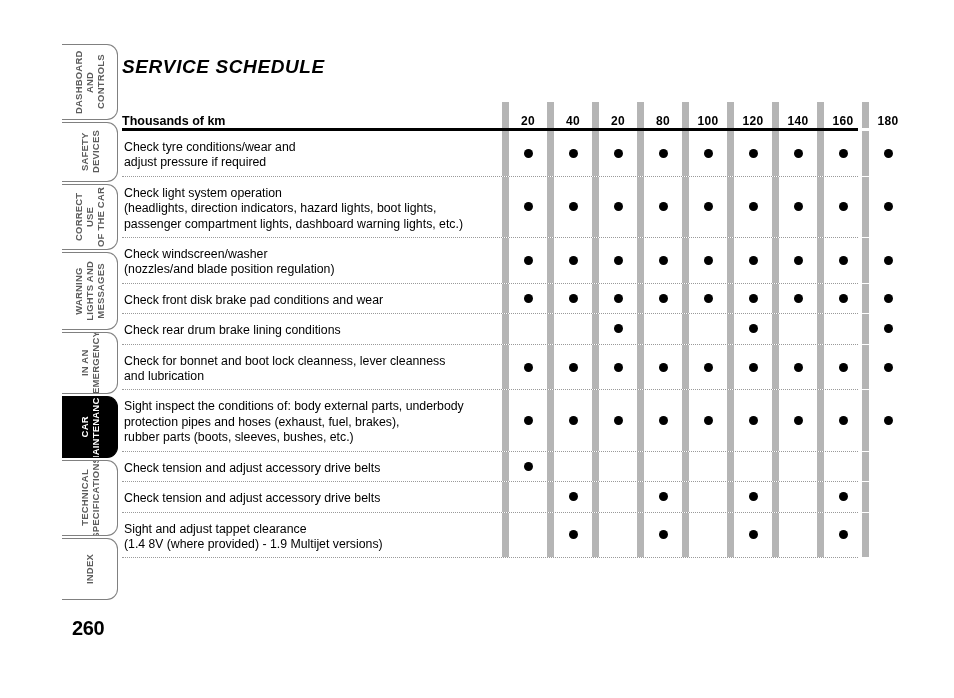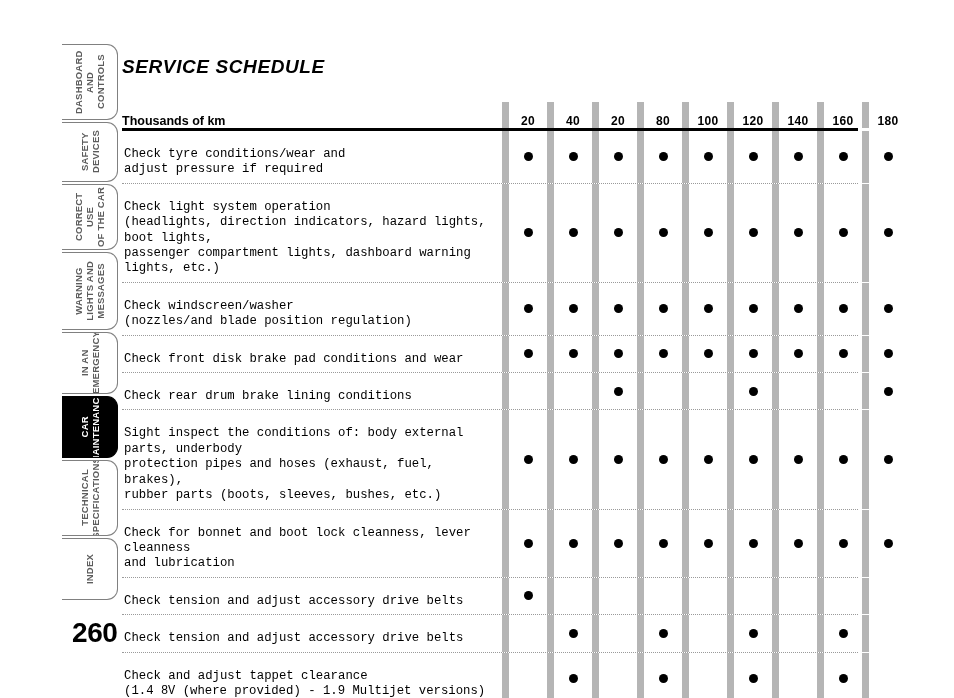--- a/index.html
+++ b/index.html
@@ -54,21 +54,21 @@
     white-space: pre-line;
   }
   .tab.active .tab-label {
     color: #ffffff;
   }
 
   #page-number {
     position: absolute;
     left: 72px;
     top: 617px;
-    font-size: 28px;
+    font-size: 20px;
     font-weight: bold;
     letter-spacing: -0.4px;
   }
 
   
   #content {
     position: absolute;
     left: 122px;
     top: 56px;
     width: 736px;
@@ -120,25 +120,24 @@
   }
 
   .trow {
     display: flex;
     align-items: stretch;
     position: relative;
     border-bottom: 1px dotted #9a9a9a;
   }
   .td-desc {
     flex: 0 0 380px;
-    padding: 16px 10px 5px 2px;
+    padding: 9px 10px 5px 2px;
     font-size: 12.3px;
     line-height: 15.4px;
     box-sizing: border-box;
-    font-family: Liberation Mono, monospace;
   }
   .td-desc .sub {
     font-size: 12px;
   }
   .td-col {
     flex: 0 0 38px;
     display: flex;
     align-items: center;
     justify-content: center;
   }
@@ -424,20 +423,62 @@
           <div class="td-col">
             <span class="dot off"></span>
           </div>
           <div class="sep"></div>
           <div class="td-col">
             <span class="dot"></span>
           </div>
         </div>
         <div class="trow">
           <div class="td-desc">
+            <div>Check for bonnet and boot lock cleanness, lever cleanness</div>
+            <div>and lubrication</div>
+          </div>
+          <div class="sep"></div>
+          <div class="td-col">
+            <span class="dot"></span>
+          </div>
+          <div class="sep"></div>
+          <div class="td-col">
+            <span class="dot"></span>
+          </div>
+          <div class="sep"></div>
+          <div class="td-col">
+            <span class="dot"></span>
+          </div>
+          <div class="sep"></div>
+          <div class="td-col">
+            <span class="dot"></span>
+          </div>
+          <div class="sep"></div>
+          <div class="td-col">
+            <span class="dot"></span>
+          </div>
+          <div class="sep"></div>
+          <div class="td-col">
+            <span class="dot"></span>
+          </div>
+          <div class="sep"></div>
+          <div class="td-col">
+            <span class="dot"></span>
+          </div>
+          <div class="sep"></div>
+          <div class="td-col">
+            <span class="dot"></span>
+          </div>
+          <div class="sep"></div>
+          <div class="td-col">
+            <span class="dot"></span>
+          </div>
+        </div>
+        <div class="trow">
+          <div class="td-desc">
             <div>Sight inspect the conditions of: body external parts, underbody</div>
             <div>protection pipes and hoses (exhaust, fuel, brakes),</div>
             <div>rubber parts (boots, sleeves, bushes, etc.)</div>
           </div>
           <div class="sep"></div>
           <div class="td-col">
             <span class="dot"></span>
           </div>
           <div class="sep"></div>
           <div class="td-col">
@@ -467,62 +508,20 @@
           <div class="td-col">
             <span class="dot"></span>
           </div>
           <div class="sep"></div>
           <div class="td-col">
             <span class="dot"></span>
           </div>
         </div>
         <div class="trow">
           <div class="td-desc">
-            <div>Check for bonnet and boot lock cleanness, lever cleanness</div>
-            <div>and lubrication</div>
-          </div>
-          <div class="sep"></div>
-          <div class="td-col">
-            <span class="dot"></span>
-          </div>
-          <div class="sep"></div>
-          <div class="td-col">
-            <span class="dot"></span>
-          </div>
-          <div class="sep"></div>
-          <div class="td-col">
-            <span class="dot"></span>
-          </div>
-          <div class="sep"></div>
-          <div class="td-col">
-            <span class="dot"></span>
-          </div>
-          <div class="sep"></div>
-          <div class="td-col">
-            <span class="dot"></span>
-          </div>
-          <div class="sep"></div>
-          <div class="td-col">
-            <span class="dot"></span>
-          </div>
-          <div class="sep"></div>
-          <div class="td-col">
-            <span class="dot"></span>
-          </div>
-          <div class="sep"></div>
-          <div class="td-col">
-            <span class="dot"></span>
-          </div>
-          <div class="sep"></div>
-          <div class="td-col">
-            <span class="dot"></span>
-          </div>
-        </div>
-        <div class="trow">
-          <div class="td-desc">
             <div>Check tension and adjust accessory drive belts</div>
           </div>
           <div class="sep"></div>
           <div class="td-col">
             <span class="dot"></span>
           </div>
           <div class="sep"></div>
           <div class="td-col">
             <span class="dot off"></span>
           </div>
@@ -591,21 +590,21 @@
           <div class="td-col">
             <span class="dot"></span>
           </div>
           <div class="sep"></div>
           <div class="td-col">
             <span class="dot off"></span>
           </div>
         </div>
         <div class="trow">
           <div class="td-desc">
-            <div>Check and adjust tappet clearance</div>
+            <div>Sight and adjust tappet clearance</div>
             <div>(1.4 <span class="sub">8V</span> (where provided) - 1.9 Multijet versions)</div>
           </div>
           <div class="sep"></div>
           <div class="td-col">
             <span class="dot off"></span>
           </div>
           <div class="sep"></div>
           <div class="td-col">
             <span class="dot"></span>
           </div>

